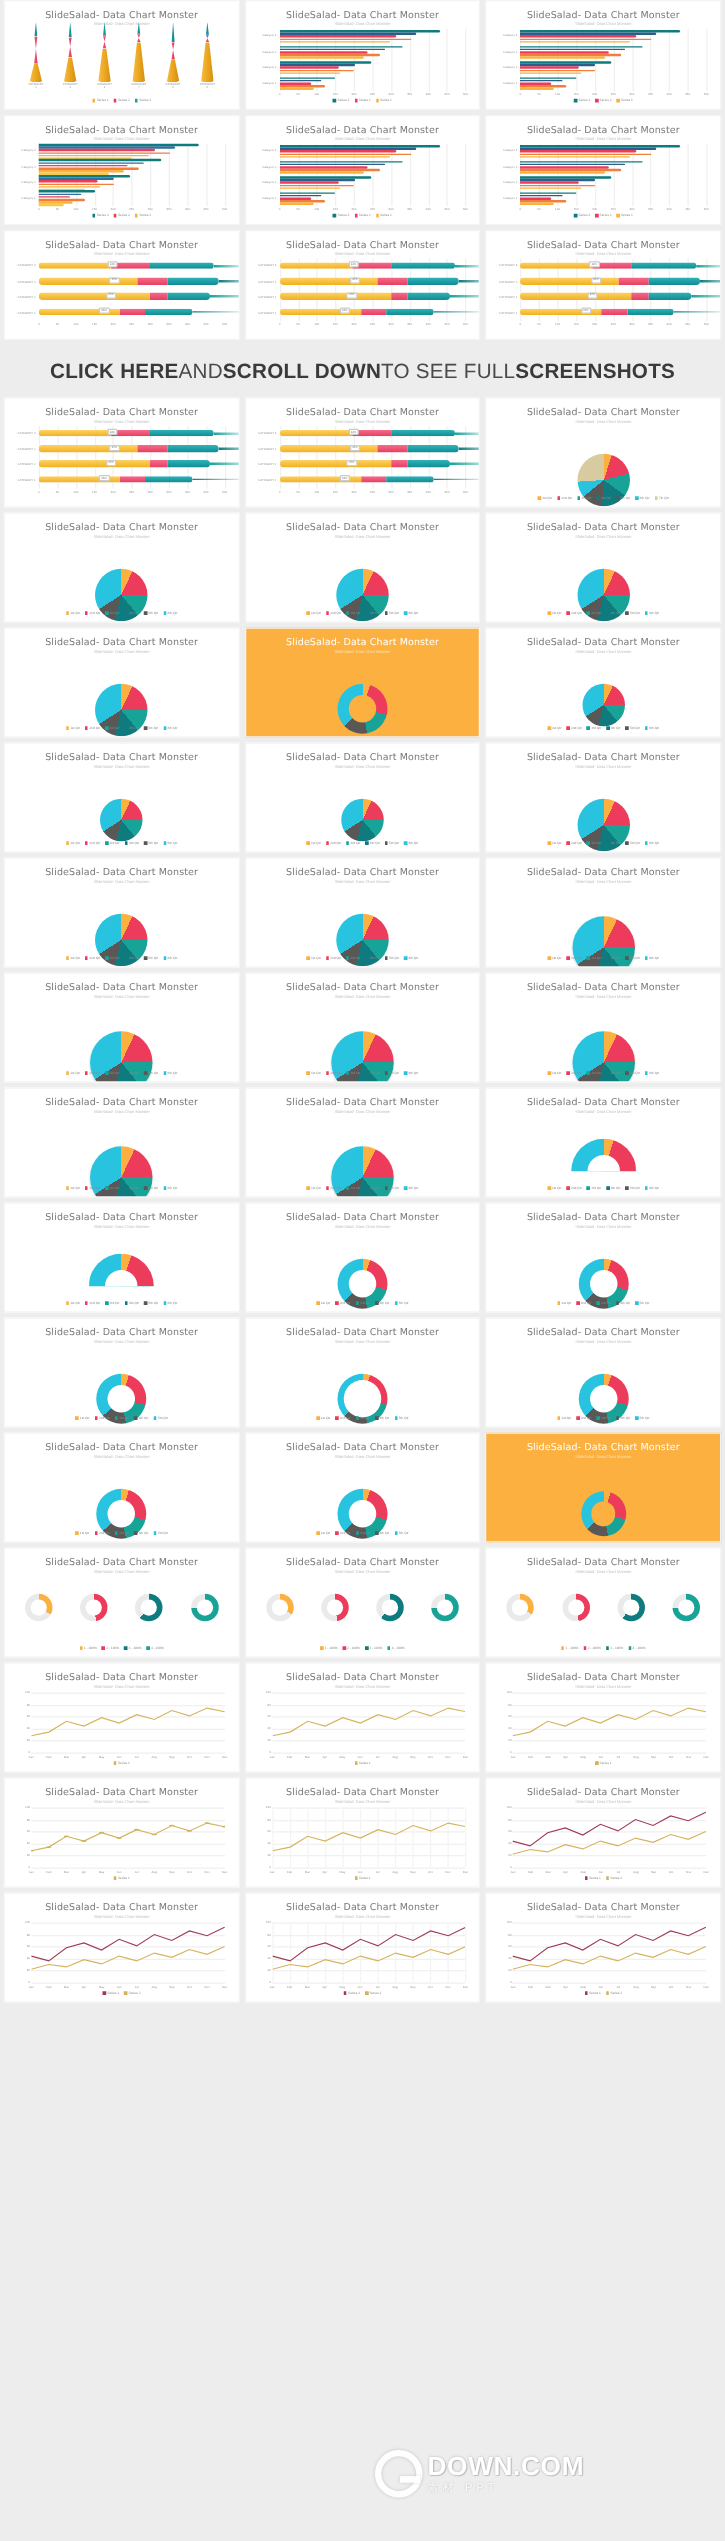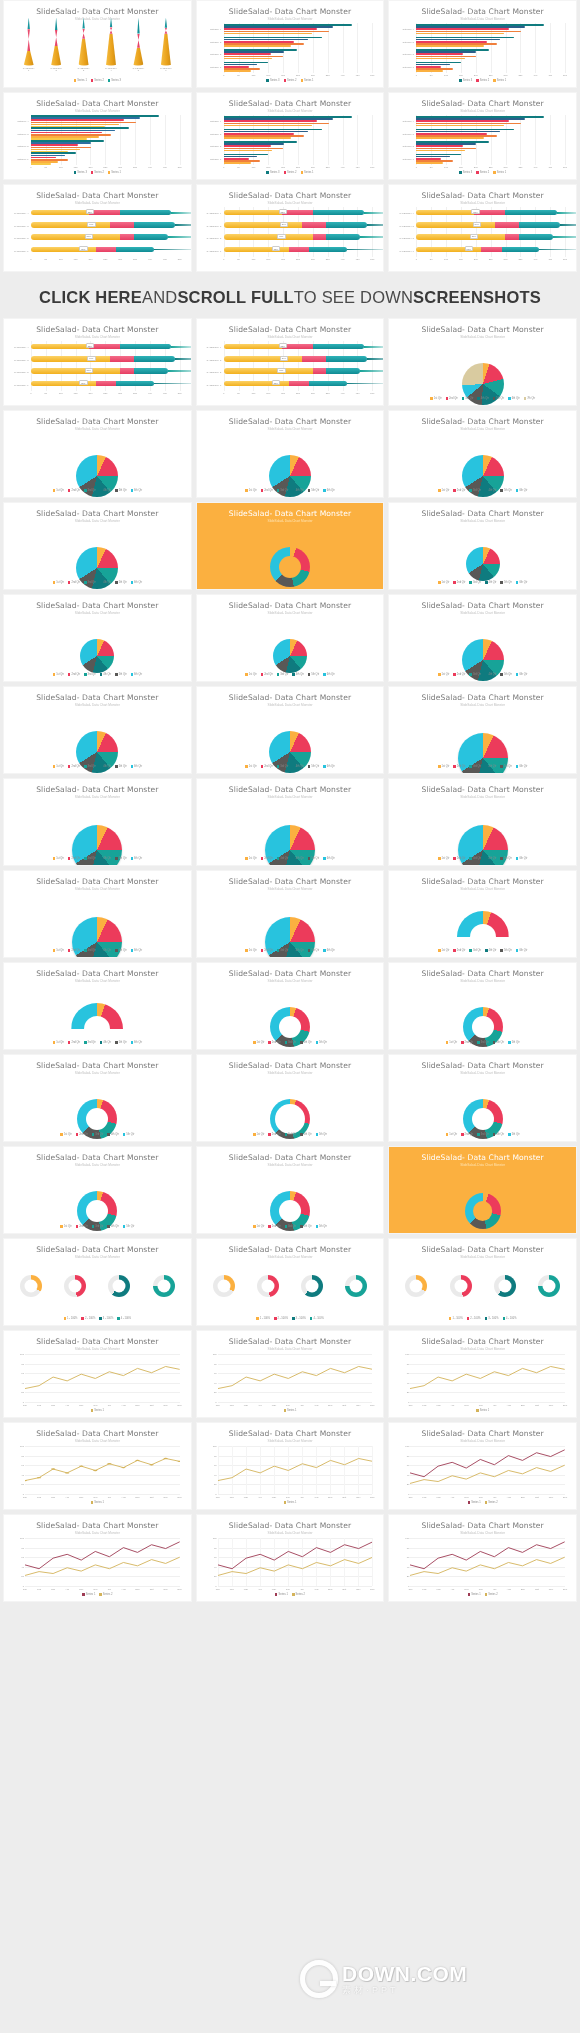--- a/index.html
+++ b/index.html
@@ -744,22 +744,22 @@
             <div class="axis-lbl" style="left:80%;transform:translateX(-50%);top:0">400</div>
             <div class="axis-lbl" style="left:90%;transform:translateX(-50%);top:0">450</div>
             <div class="axis-lbl" style="left:100%;transform:translateX(-50%);top:0">500</div>
           </div>
         </div>
       </div>
     </div>
     <div class="banner">
       <b>CLICK HERE</b>
       <span class="light"> AND </span>
-      <b>SCROLL FULL</b>
-      <span class="light"> TO SEE DOWN </span>
+      <b>SCROLL DOWN</b>
+      <span class="light"> TO SEE FULL </span>
       <b>SCREENSHOTS</b>
     </div>
     <div class="row">
       <div class="card">
         <div class="ttl">SlideSalad- Data Chart Monster</div>
         <div class="sub">SlideSalad- Data Chart Monster</div>
         <div class="plot">
           <div class="gridv" style="left:calc(22px + 0 * (100% - 28px));top:2px;bottom:10px;background:#f0f0f0"></div>
           <div class="gridv" style="left:calc(22px + 0.1 * (100% - 28px));top:2px;bottom:10px;background:#f0f0f0"></div>
           <div class="gridv" style="left:calc(22px + 0.2 * (100% - 28px));top:2px;bottom:10px;background:#f0f0f0"></div>

